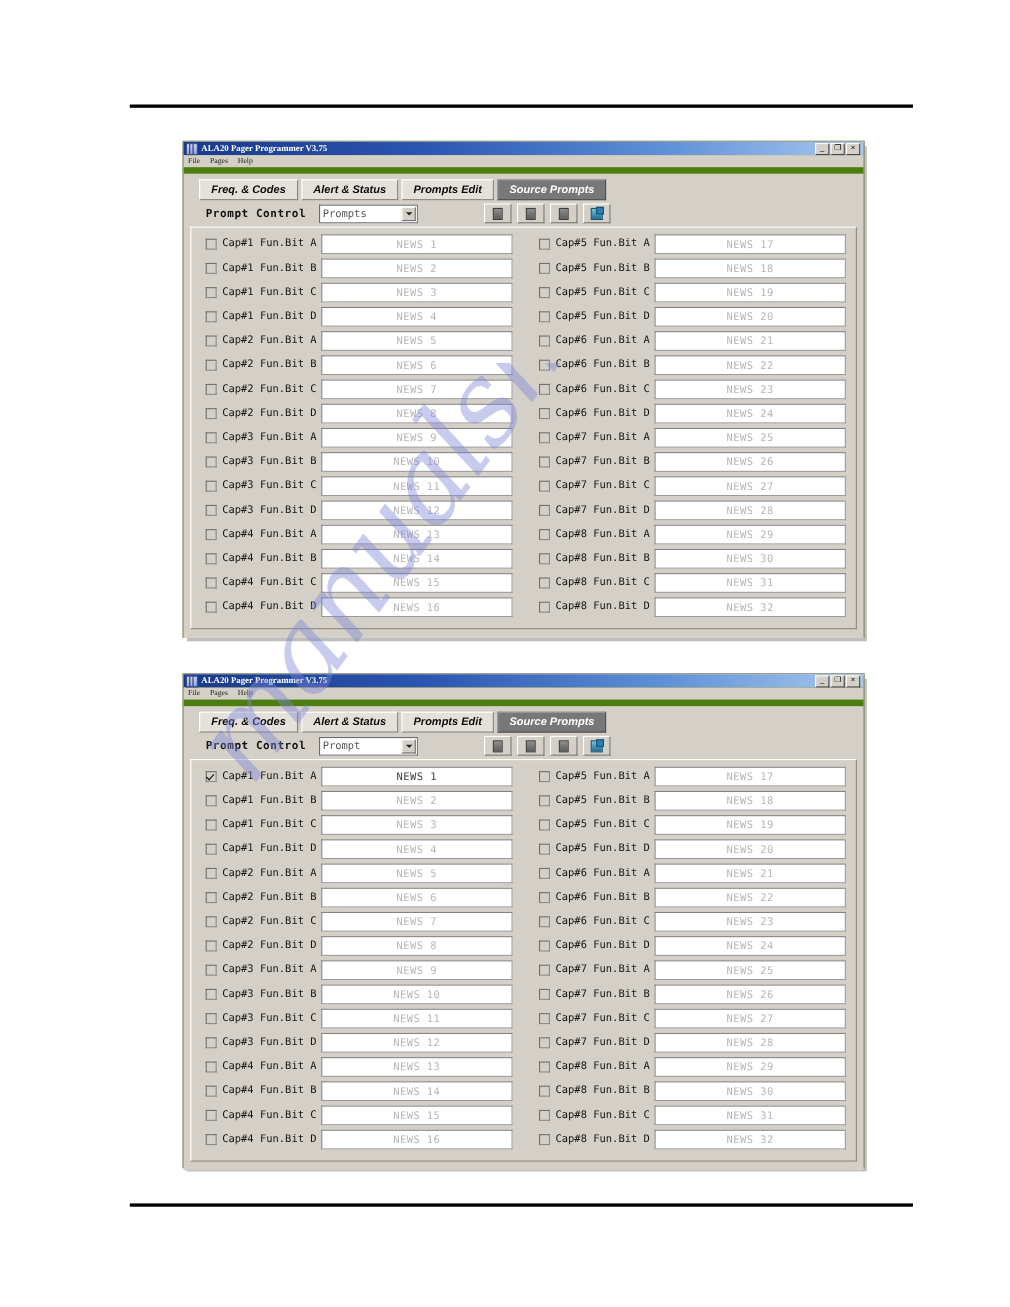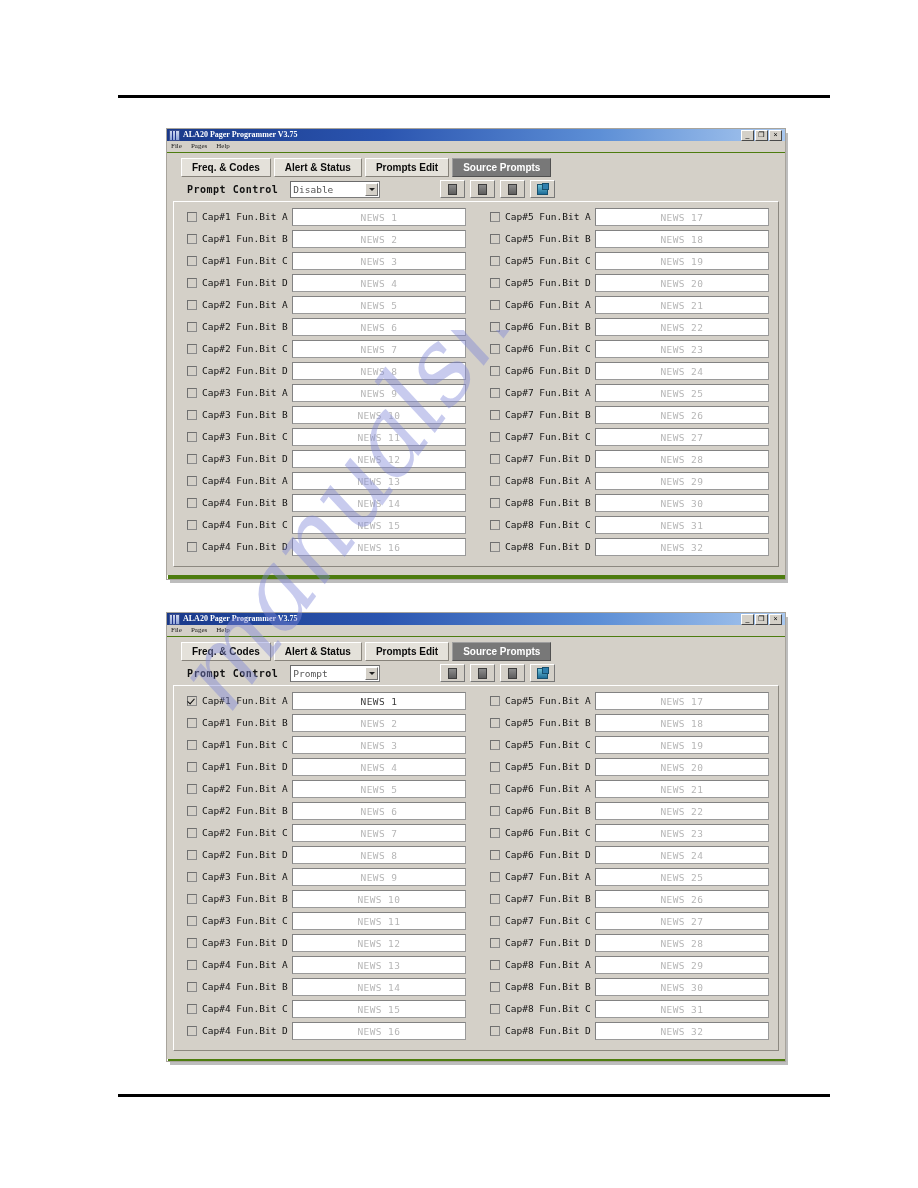--- a/index.html
+++ b/index.html
@@ -90,37 +90,38 @@
     font-size:7px;line-height:7px;text-align:center;
     color:#000;font-family:"Liberation Sans",sans-serif;
     overflow:hidden;
   }
 
   .menubar{
     height:11px;
     background:#d4d0c8;
     display:flex;align-items:flex-end;
     gap:9px;padding-left:4px;
-    border-bottom:1px solid #4d7c0f;
+    border-bottom:6px solid #4d7c0f;
   }
   .menu-item{
     font-family:"Liberation Serif",serif;
     font-size:7px;color:#1b1b1b;line-height:11px;
   }
 
   .client{
     background:#d4d0c8;
     padding:5px 6px 8px 6px;
   }
 
   
   .tabs{
     display:flex;align-items:flex-end;
     gap:3px;margin-bottom:3px;
     padding-left:8px;
+    font-style:italic;
   }
   .tab{
     font-family:"Liberation Sans",sans-serif;
     font-weight:bold;
     font-size:10px;
     color:#0a0a0a;
     padding:2px 10px 2px 10px;
     background:#e4e1da;
     border:1px solid #ffffff;
     border-right-color:#87837b;border-bottom-color:#87837b;
@@ -294,21 +295,21 @@
       <div class="client">
         <div class="tabs">
           <div class="tab">Freq. &amp; Codes</div>
           <div class="tab">Alert &amp; Status</div>
           <div class="tab">Prompts Edit</div>
           <div class="tab active">Source Prompts</div>
         </div>
         <div class="ctrl-row">
           <div class="ctrl-label">Prompt Control</div>
           <div class="combo">
-            <div class="combo-val">Disable</div>
+            <div class="combo-val">Prompts</div>
             <div class="combo-arrow">
               <i></i>
             </div>
           </div>
           <div class="toolbar">
             <div class="tbtn">
               <div class="ico-gray"></div>
             </div>
             <div class="tbtn">
               <div class="ico-gray"></div>

